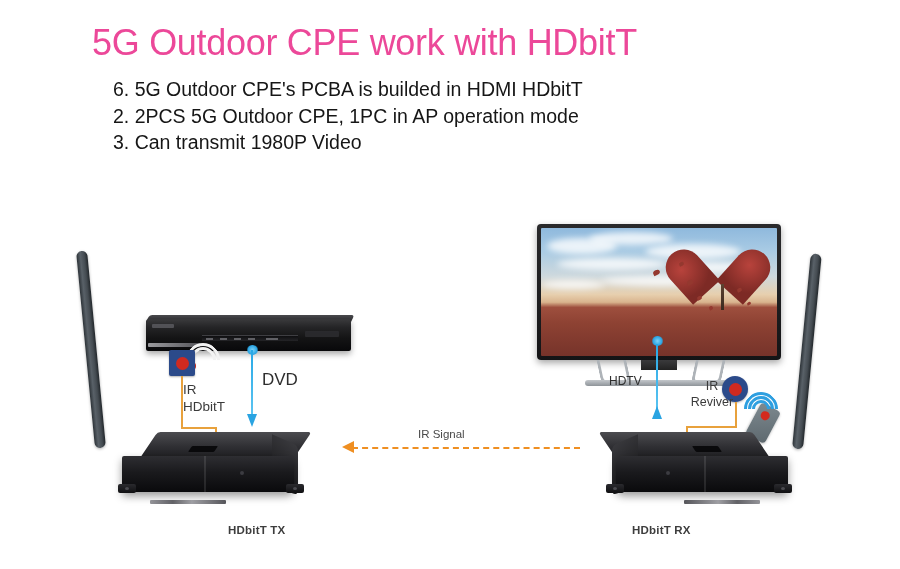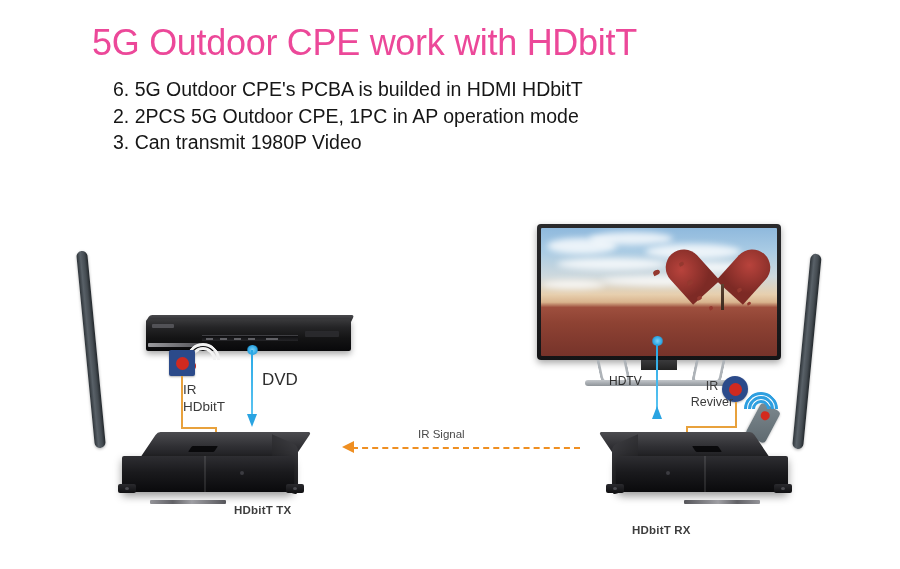--- a/index.html
+++ b/index.html
@@ -285,21 +285,21 @@
   #lbl-dvd  { left: 262px; top: 370px; font-size: 17px; color: #2e2e2e; }
   #lbl-hdtv { left: 609px; top: 374px; font-size: 12px; color: #2e2e2e; }
   #lbl-ir-blaster {
     left: 183px; top: 381px; font-size: 13.5px; color: #3b3b3b;
     line-height: 17px; width: 56px; text-align: left; white-space: normal;
   }
   #lbl-ir-reviver {
     left: 682px; top: 378px; font-size: 12.5px; color: #3b3b3b;
     line-height: 16px; width: 60px; text-align: center; white-space: normal;
   }
-  #name-tx { left: 228px; top: 504px; margin-left: 6px; }
+  #name-tx { left: 228px; top: 524px; }
   #name-rx { left: 632px; top: 524px; }
 </style>
 </head>
 <body>
 
 <div id="stage">
 
   <div class="title">5G Outdoor CPE work with HDbitT</div>
 
   <div class="bullets">

